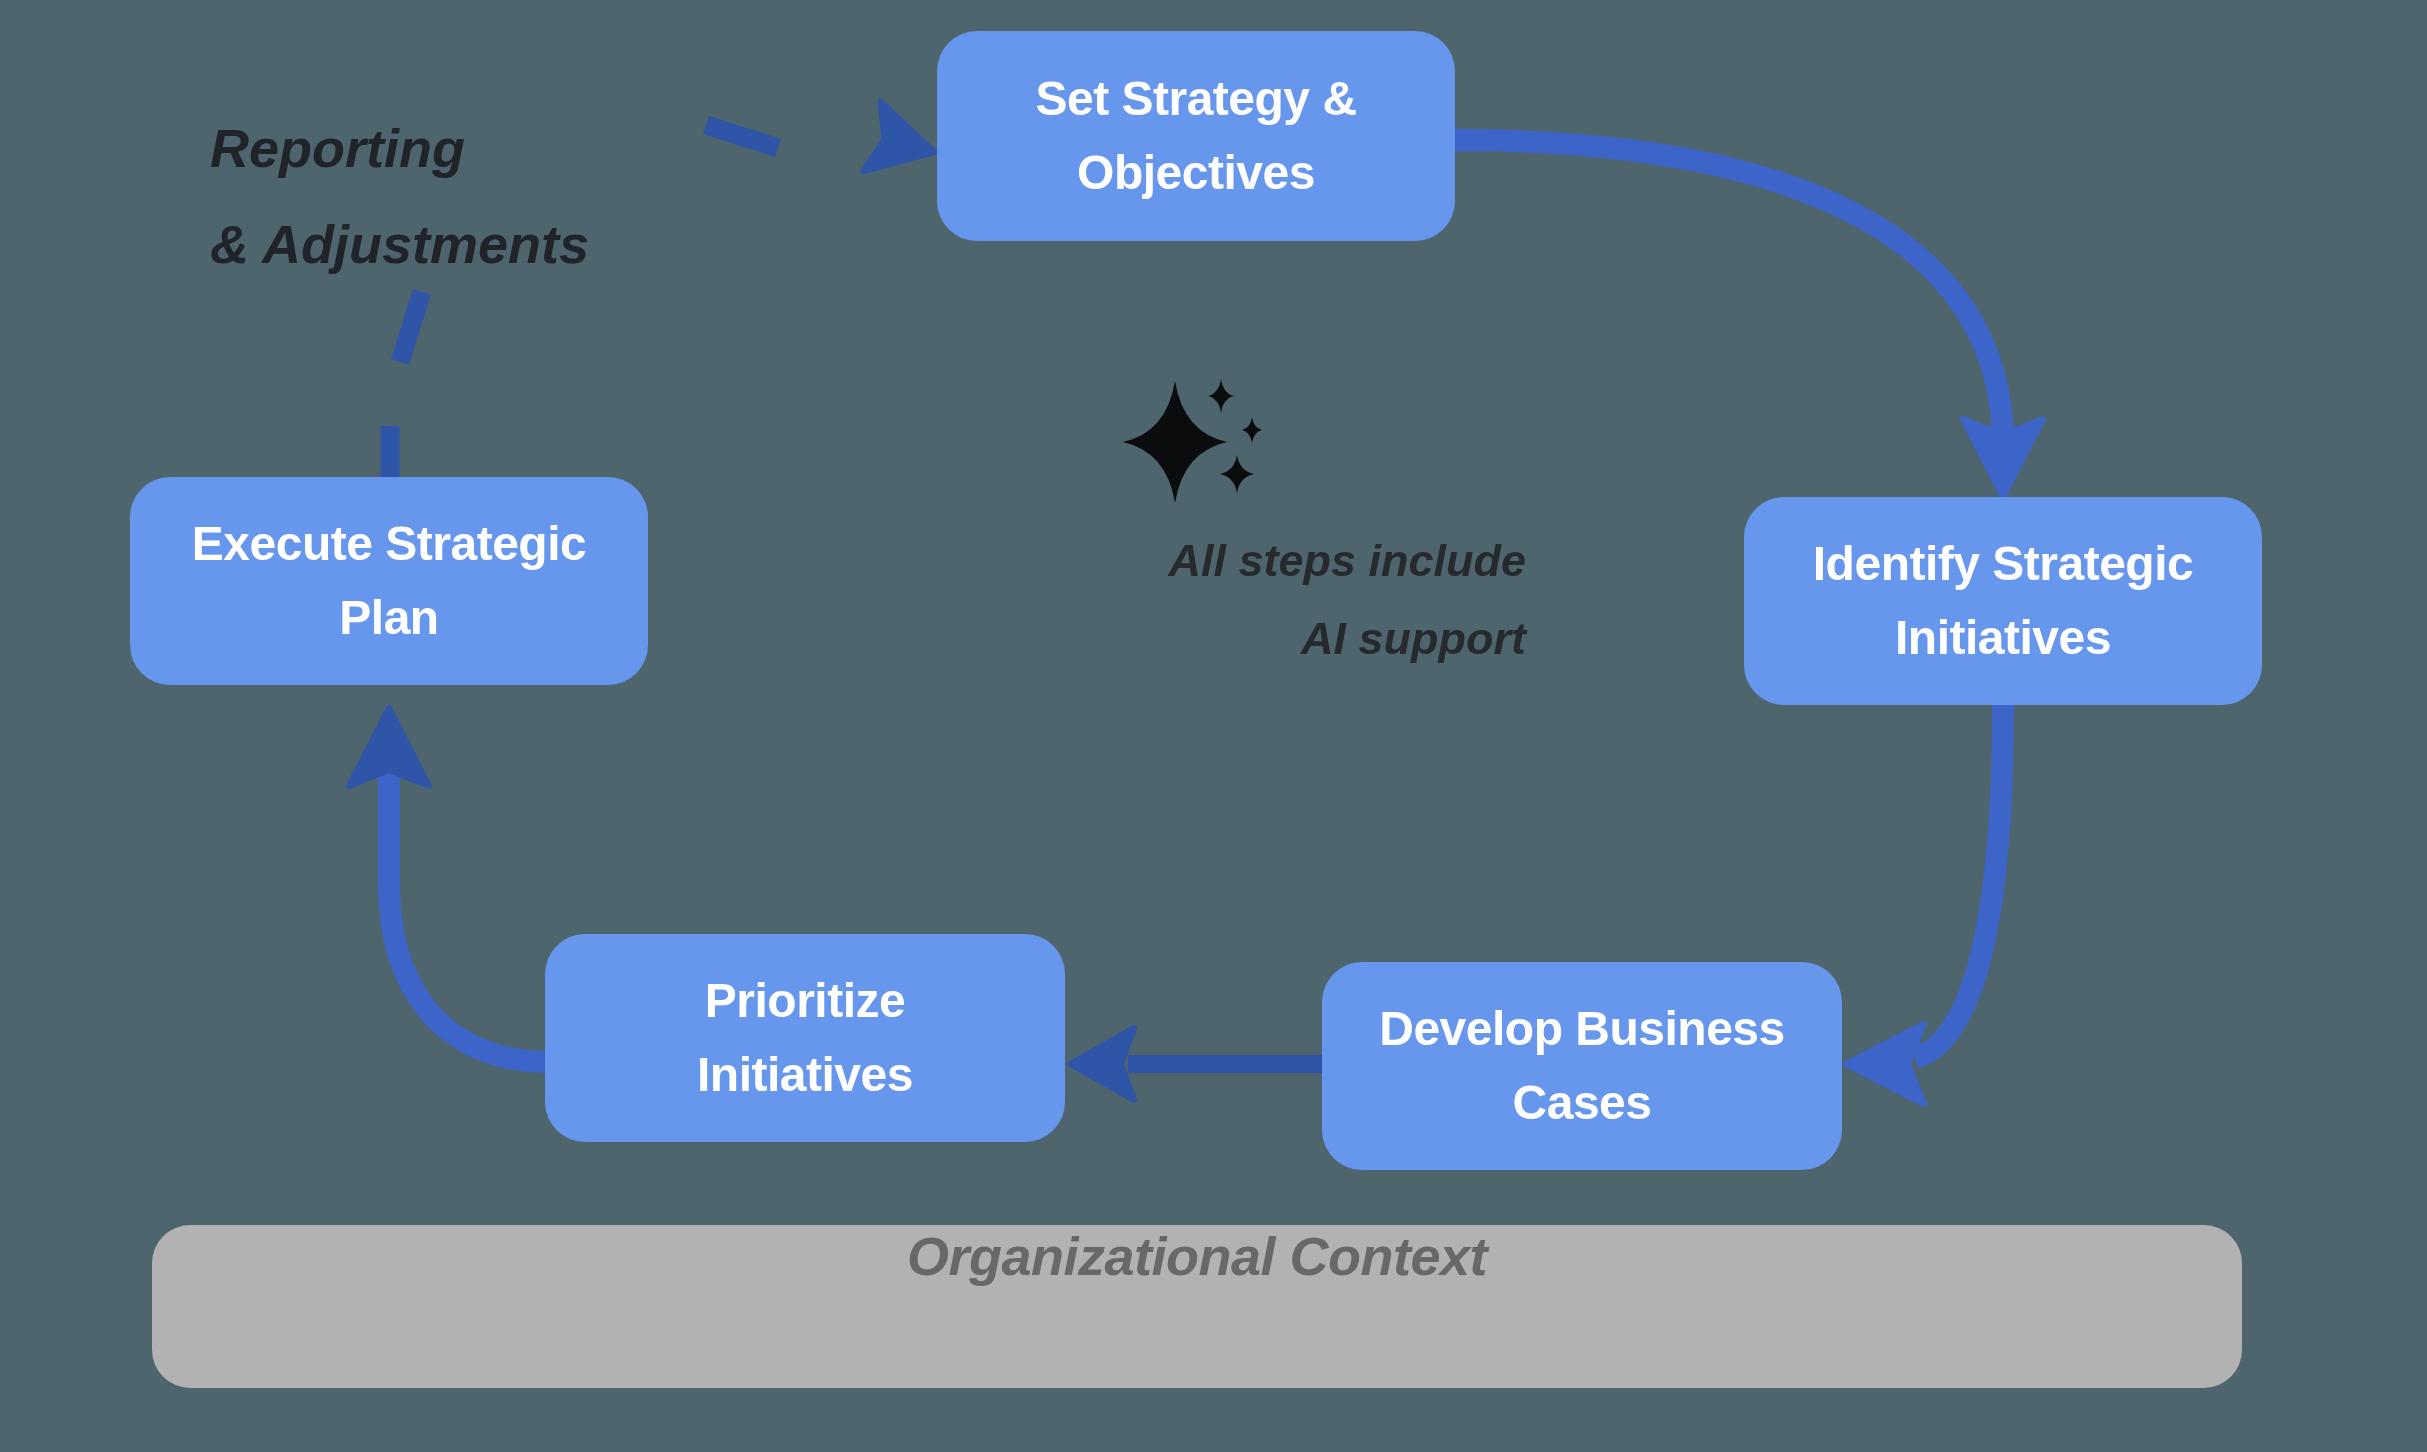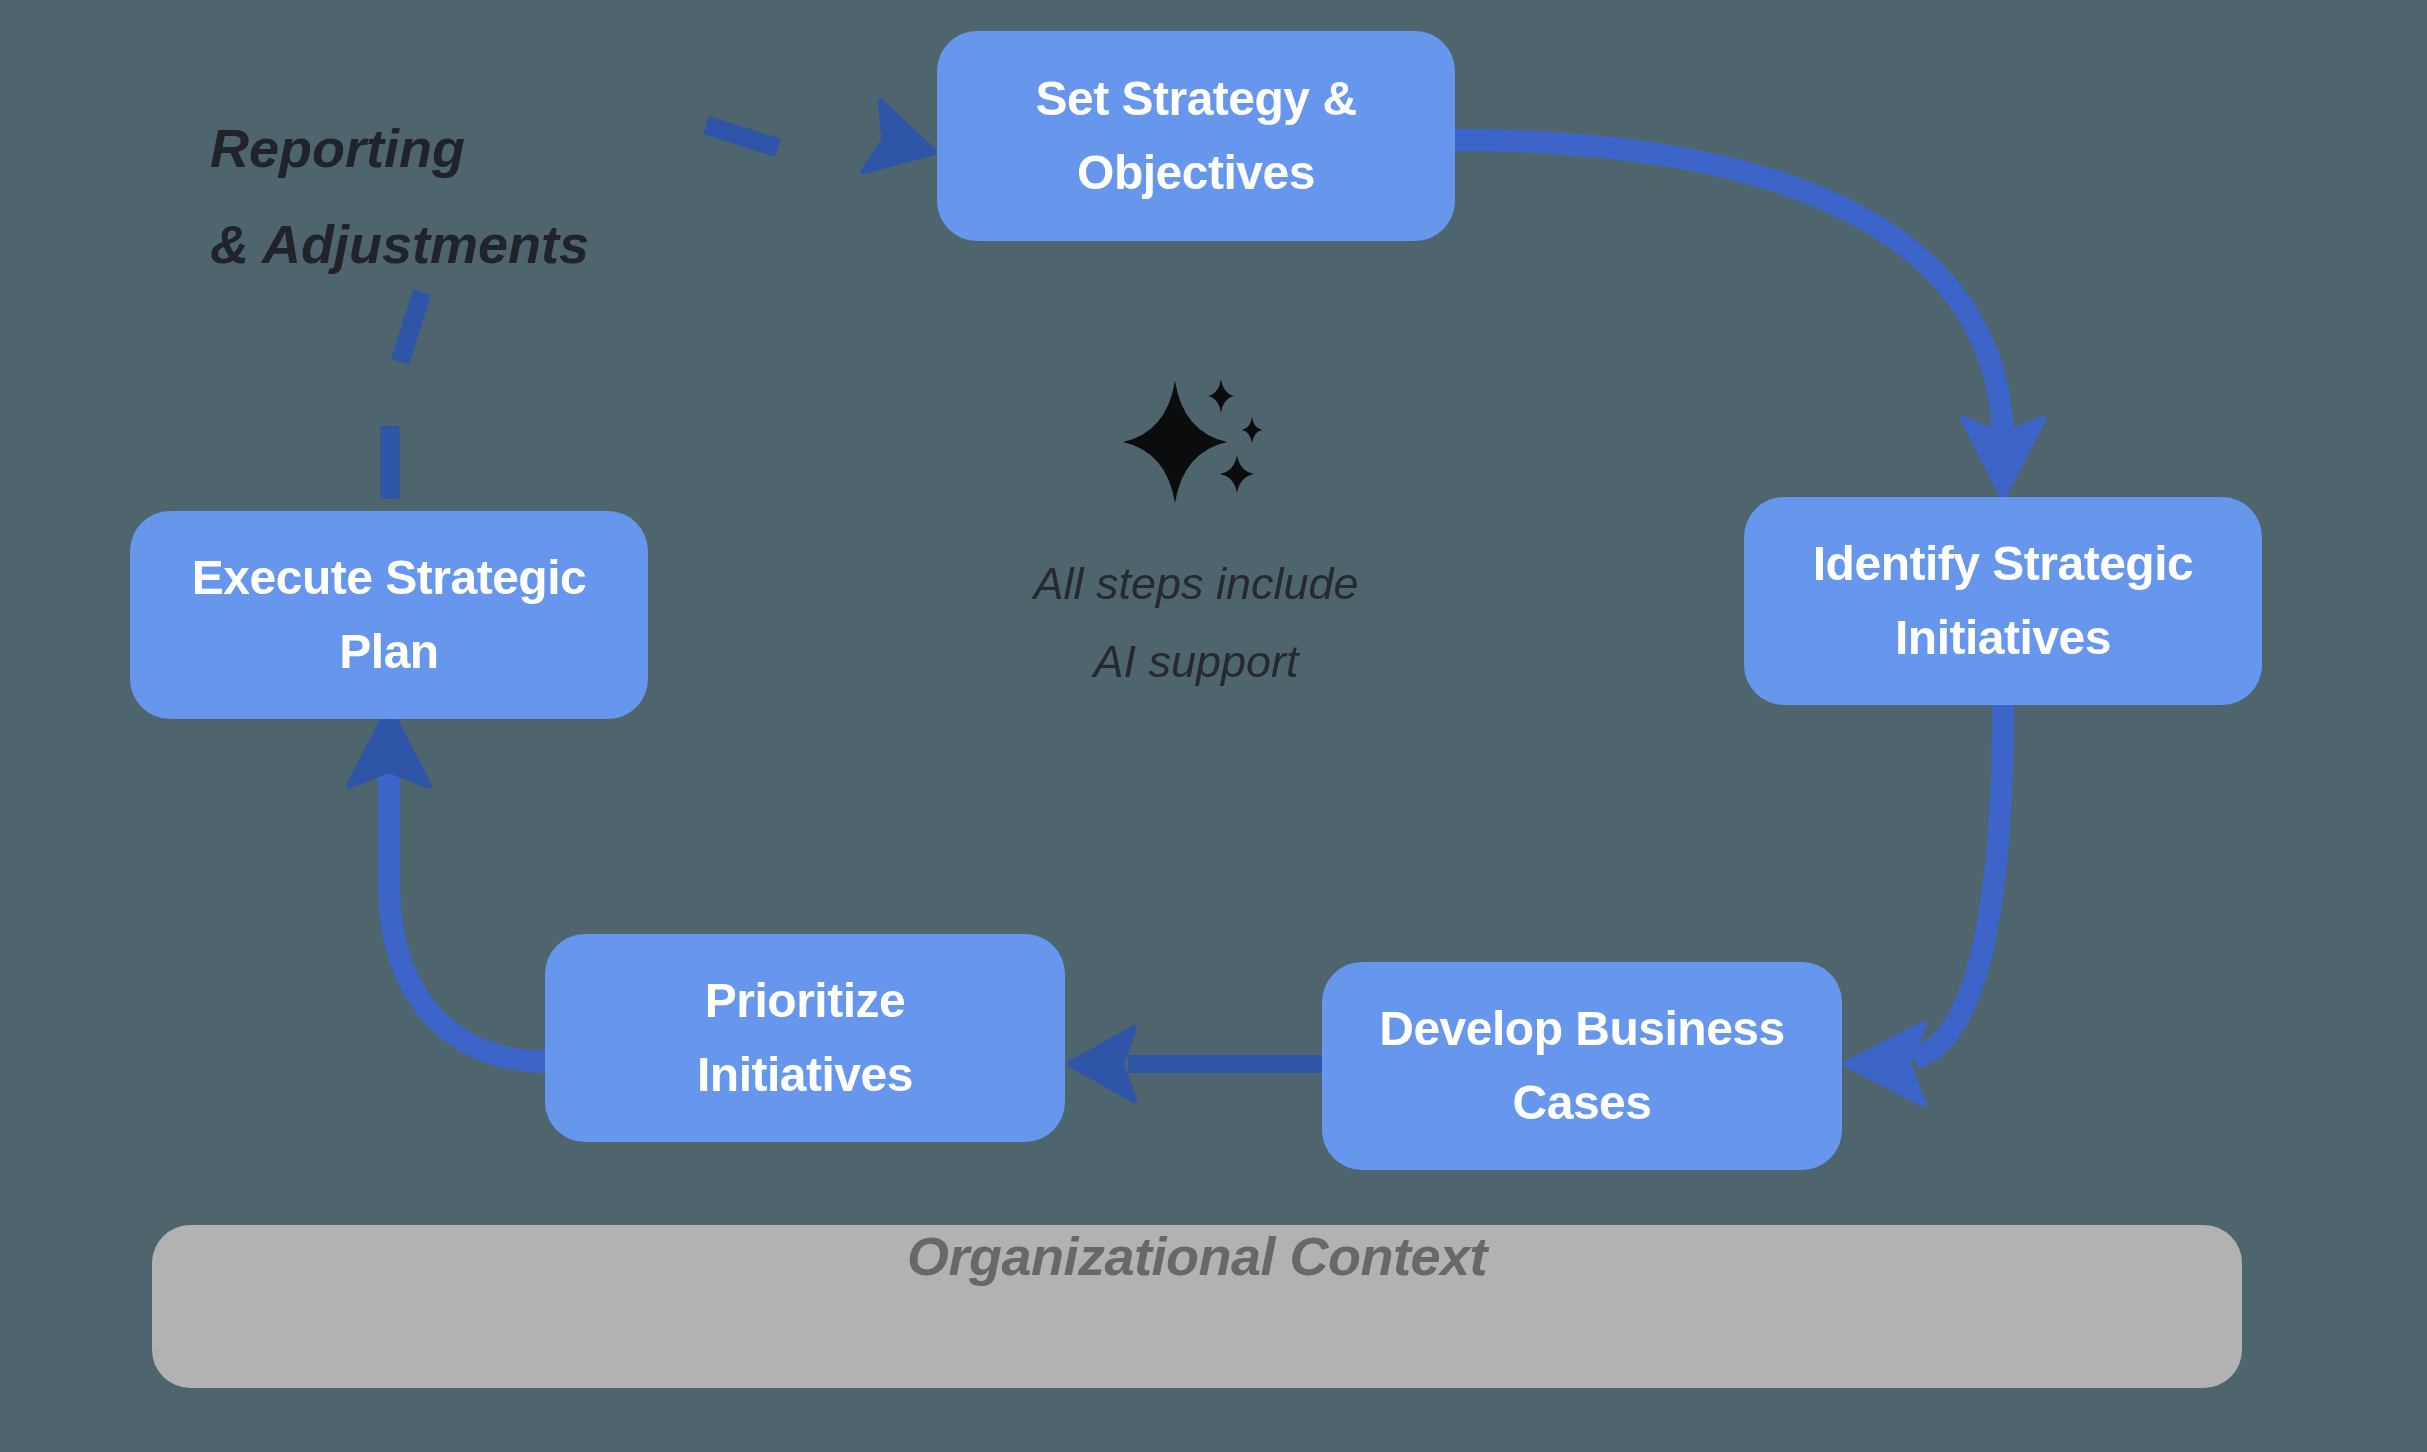--- a/index.html
+++ b/index.html
@@ -21,32 +21,33 @@
   .dark-head{fill:var(--dark);stroke:var(--dark);stroke-width:6;stroke-linejoin:round;}
   .node{
     position:absolute;display:flex;align-items:center;justify-content:center;
     background:var(--node);border-radius:40px;color:var(--node_text);
     font-weight:700;font-size:48px;line-height:74px;text-align:center;
     letter-spacing:-0.5px;white-space:pre-line;
   }
   .node.w518{width:518px;height:208px;}
   .n-set{left:937px;top:31px;width:518px;height:210px;}
   .n-identify{left:1744px;top:497px;}
-  .n-execute{left:130px;top:511px;}
+  .n-execute{left:130px;top:477px;}
   .n-prioritize{left:545px;top:934px;width:520px;height:208px;}
   .n-develop{left:1322px;top:962px;width:520px;height:208px;}
   .feedback-label{
     position:absolute;left:210px;top:100px;width:600px;
     color:var(--label_ink);font-weight:700;font-style:italic;
     font-size:54px;line-height:96px;white-space:pre-line;
   }
   .center-note{
-    position:absolute;left:866px;top:545px;width:660px;text-align:center;
+    position:absolute;left:866px;top:522px;width:660px;text-align:right;
     color:var(--note_ink);font-style:italic;font-size:45px;line-height:78px;
     white-space:pre-line;
+    font-weight:bold;
   }
   .sparkles{position:absolute;left:1110px;top:372px;}
   .sparkles path{fill:var(--icon_ink);}
   .context-bar{
     position:absolute;left:152px;top:1225px;width:2090px;height:163px;
     background:var(--bar_bg);border-radius:38px;
     display:flex;align-items:flex-start;justify-content:center;
     color:var(--bar_ink);font-weight:700;font-style:italic;font-size:54px;
     letter-spacing:-0.5px;
   }

